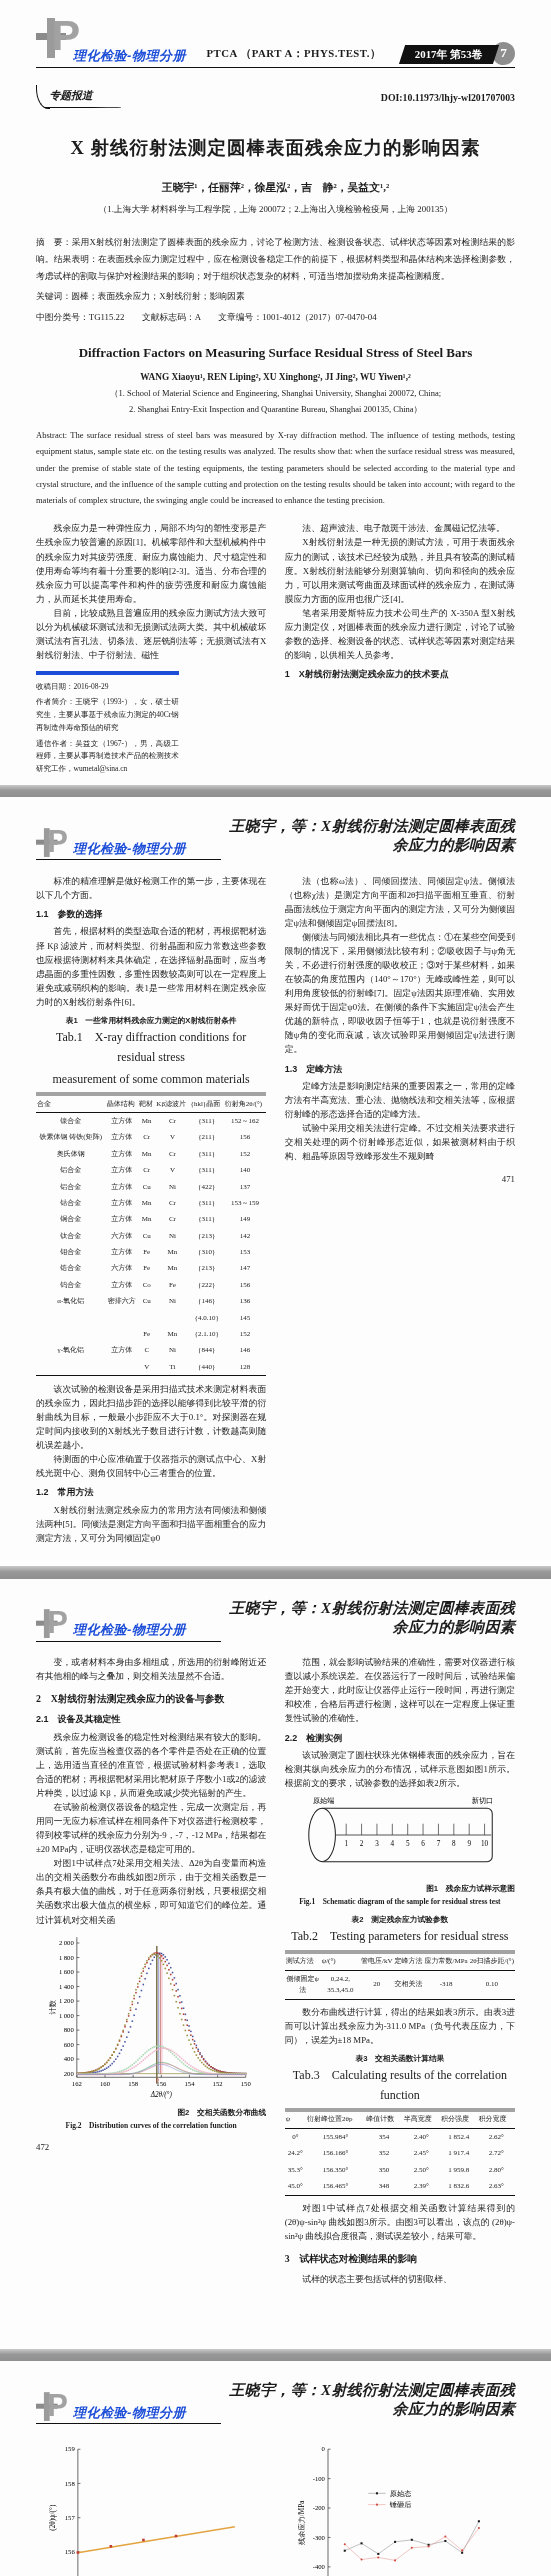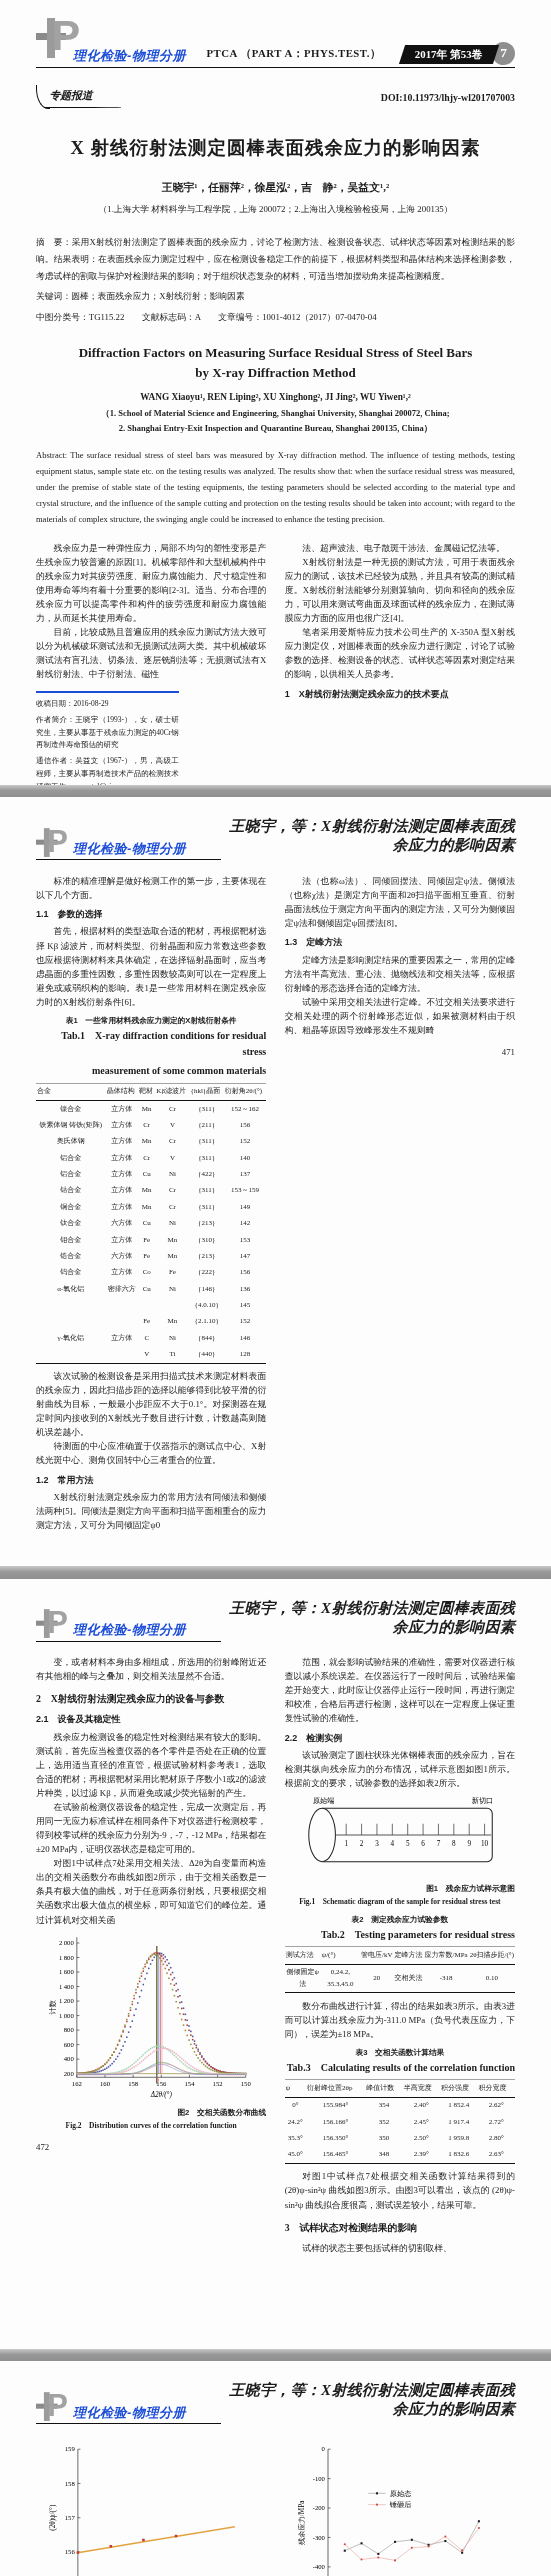--- a/index.html
+++ b/index.html
@@ -28,36 +28,36 @@
   .badge:after{content:"";position:absolute;left:8.2px;bottom:0;width:77px;border-bottom:1px solid #111;border-radius:0 0 60% 0;}
   .doi{flex:1;text-align:right;font-weight:bold;font-size:9.8px;}
   .zhtitle{text-align:center;font-size:18.5px;font-weight:bold;letter-spacing:1px;margin:27px 0 20.6px 0;}
   .zhauthors{text-align:center;font-size:10.8px;font-weight:bold;margin:5.2px 0 9.3px 0;}
   .zhaffil{text-align:center;font-size:8.8px;margin-bottom:17.5px;}
   .absblock{font-size:8.8px;line-height:1.95;text-align:justify;}
   .absblock p{margin:0 0 3.1px 0;}
   .kwline{font-size:8.8px;margin:2.1px 0;}
   .entitle{text-align:center;font-size:13px;font-weight:bold;margin:17.5px 0 3.1px 0;line-height:1.5;}
   .enauthors{text-align:center;font-size:9.3px;font-weight:bold;margin:9.3px 0 4.1px 0;}
-  .enaffil{text-align:center;font-size:8.5px;margin:1px 0;line-height:1.7;font-weight:bold;}
+  .enaffil{text-align:center;font-size:8.5px;margin:1px 0;line-height:1.7;}
   .enabs{font-size:8.5px;line-height:1.9;text-align:justify;margin-top:11.3px;}
   
   .cols{display:flex;gap:18.5px;}
   .col{flex:1;min-width:0;font-size:8.8px;line-height:1.6;text-align:justify;}
   .para{margin:0;text-indent:2em;}
   .sub-h{font-family:"Liberation Sans","DejaVu Sans",sans-serif;font-weight:bold;font-size:9px;margin:5.2px 0 3.1px 0;}
   .sec-h{font-family:Liberation Serif, serif;font-weight:bold;font-size:9.8px;margin:8.2px 0 5.2px 0;}
-  .footnote{border-top:2px solid #1d4ed8;width:62%;margin-top:9.3px;padding-top:5.2px;}
+  .footnote{border-top:4px solid #1d4ed8;width:62%;margin-top:9.3px;padding-top:5.2px;}
   .footnote p{margin:0 0 3.1px 0;font-size:7.5px;line-height:1.7;text-indent:0;}
   .pageno{font-size:8.8px;margin-top:8.2px;}
   .pageno.right{text-align:right;}
   
   .tcap-zh{font-family:"Liberation Sans","DejaVu Sans",sans-serif;font-weight:bold;font-size:7.7px;text-align:center;margin:6.2px 0 1px 0;}
-  .tcap-en{font-weight:bold;font-size:10px;text-align:right;margin:0 0 3.1px 0;}
-  table.dt{width:100%;border-collapse:collapse;border-top:1px solid #a3a3a3;border-bottom:1px solid #111;font-size:7px;margin-bottom:5.2px;}
+  .tcap-en{font-weight:normal;font-size:12px;text-align:center;margin:0 0 3.1px 0;}
+  table.dt{width:100%;border-collapse:collapse;border-top:4px solid #a3a3a3;border-bottom:1px solid #111;font-size:7px;margin-bottom:5.2px;}
   table.dt th{border-bottom:0.8px solid #111;font-weight:normal;padding:2.6px 1px;white-space:nowrap;}
   table.dt td{padding:2.6px 1px;text-align:center;}
   
   .fig{margin:4.1px 0 2.1px 0;text-align:center;}
   .fcap-zh{font-family:"Liberation Sans","DejaVu Sans",sans-serif;font-weight:bold;font-size:7.7px;text-align:right;margin:2.1px 0 0 0;}
   .fcap-en{font-weight:bold;font-size:7.5px;text-align:center;margin:1px 0 5.2px 0;}
   svg text{font-family:"Liberation Serif","DejaVu Serif",serif;}
 </style>
 </head>
 <body>
@@ -85,21 +85,20 @@
   <div class="zhaffil">（1.上海大学 材料科学与工程学院，上海 200072；2.上海出入境检验检疫局，上海 200135）</div>
 
   <div class="absblock">
     <p>摘　要：采用X射线衍射法测定了圆棒表面的残余应力，讨论了检测方法、检测设备状态、试样状态等因素对检测结果的影响。结果表明：在表面残余应力测定过程中，应在检测设备稳定工作的前提下，根据材料类型和晶体结构来选择检测参数，考虑试样的割取与保护对检测结果的影响；对于组织状态复杂的材料，可适当增加摆动角来提高检测精度。</p>
     <p class="kwline">关键词：圆棒；表面残余应力；X射线衍射；影响因素</p>
     <p class="kwline">中图分类号：TG115.22　　文献标志码：A　　文章编号：1001-4012（2017）07-0470-04</p>
   </div>
 
   <div class="entitle">
     <div>Diffraction Factors on Measuring Surface Residual Stress of Steel Bars</div>
-    <div>by X-ray Diffraction Method</div>
   </div>
   <div class="enauthors">WANG Xiaoyu¹, REN Liping², XU Xinghong², JI Jing², WU Yiwen¹,²</div>
   <div class="enaffil">（1. School of Material Science and Engineering, Shanghai University, Shanghai 200072, China;</div>
   <div class="enaffil">2. Shanghai Entry-Exit Inspection and Quarantine Bureau, Shanghai 200135, China）</div>
   <div class="enabs">Abstract: The surface residual stress of steel bars was measured by X-ray diffraction method. The influence of testing methods, testing equipment status, sample state etc. on the testing results was analyzed. The results show that: when the surface residual stress was measured, under the premise of stable state of the testing equipments, the testing parameters should be selected according to the material type and crystal structure, and the influence of the sample cutting and protection on the testing results should be taken into account; with regard to the materials of complex structure, the swinging angle could be increased to enhance the testing precision.</div>
 
   <div class="cols" style="margin-top:13.4px;">
     <div class="col">
       <div>
           <p class="para">残余应力是一种弹性应力，局部不均匀的塑性变形是产生残余应力较普遍的原因[1]。机械零部件和大型机械构件中的残余应力对其疲劳强度、耐应力腐蚀能力、尺寸稳定性和使用寿命等均有着十分重要的影响[2-3]。适当、分布合理的残余应力可以提高零件和构件的疲劳强度和耐应力腐蚀能力，从而延长其使用寿命。</p>
@@ -293,20 +292,21 @@
       <div>
           <p class="para">该次试验的检测设备是采用扫描式技术来测定材料表面的残余应力，因此扫描步距的选择以能够得到比较平滑的衍射曲线为目标，一般最小步距应不大于0.1°。对探测器在规定时间内接收到的X射线光子数目进行计数，计数越高则随机误差越小。</p>
           <p class="para">待测面的中心应准确置于仪器指示的测试点中心、X射线光斑中心、测角仪回转中心三者重合的位置。</p>
           <h4 class="sub-h">1.2　常用方法</h4>
           <p class="para">X射线衍射法测定残余应力的常用方法有同倾法和侧倾法两种[5]。同倾法是测定方向平面和扫描平面相重合的应力测定方法，又可分为同倾固定ψ0</p>
         </div>
     </div>
     <div class="col">
       <div>
           <p class="para">法（也称ω法）、同倾回摆法、同倾固定ψ法。侧倾法（也称χ法）是测定方向平面和2θ扫描平面相互垂直、衍射晶面法线位于测定方向平面内的测定方法，又可分为侧倾固定ψ法和侧倾固定ψ回摆法[8]。</p>
+          <p class="para">侧倾法与同倾法相比具有一些优点：①在某些空间受到限制的情况下，采用侧倾法比较有利；②吸收因子与ψ角无关，不必进行衍射强度的吸收校正；③对于某些材料，如果在较高的角度范围内（140°～170°）无峰或峰性差，则可以利用角度较低的衍射峰[7]。固定ψ法因其原理准确、实用效果好而优于固定ψ0法。在侧倾的条件下实施固定ψ法会产生优越的新特点，即吸收因子恒等于1，也就是说衍射强度不随ψ角的变化而衰减，该次试验即采用侧倾固定ψ法进行测定。</p>
           <h4 class="sub-h">1.3　定峰方法</h4>
           <p class="para">定峰方法是影响测定结果的重要因素之一，常用的定峰方法有半高宽法、重心法、抛物线法和交相关法等，应根据衍射峰的形态选择合适的定峰方法。</p>
           <p class="para">试验中采用交相关法进行定峰。不过交相关法要求进行交相关处理的两个衍射峰形态近似，如果被测材料由于织构、粗晶等原因导致峰形发生不规则畸</p>
         </div>
       <div class="pageno right">471</div>
     </div>
   </div>
 </div>
 
 <div class="page-sep"></div>

